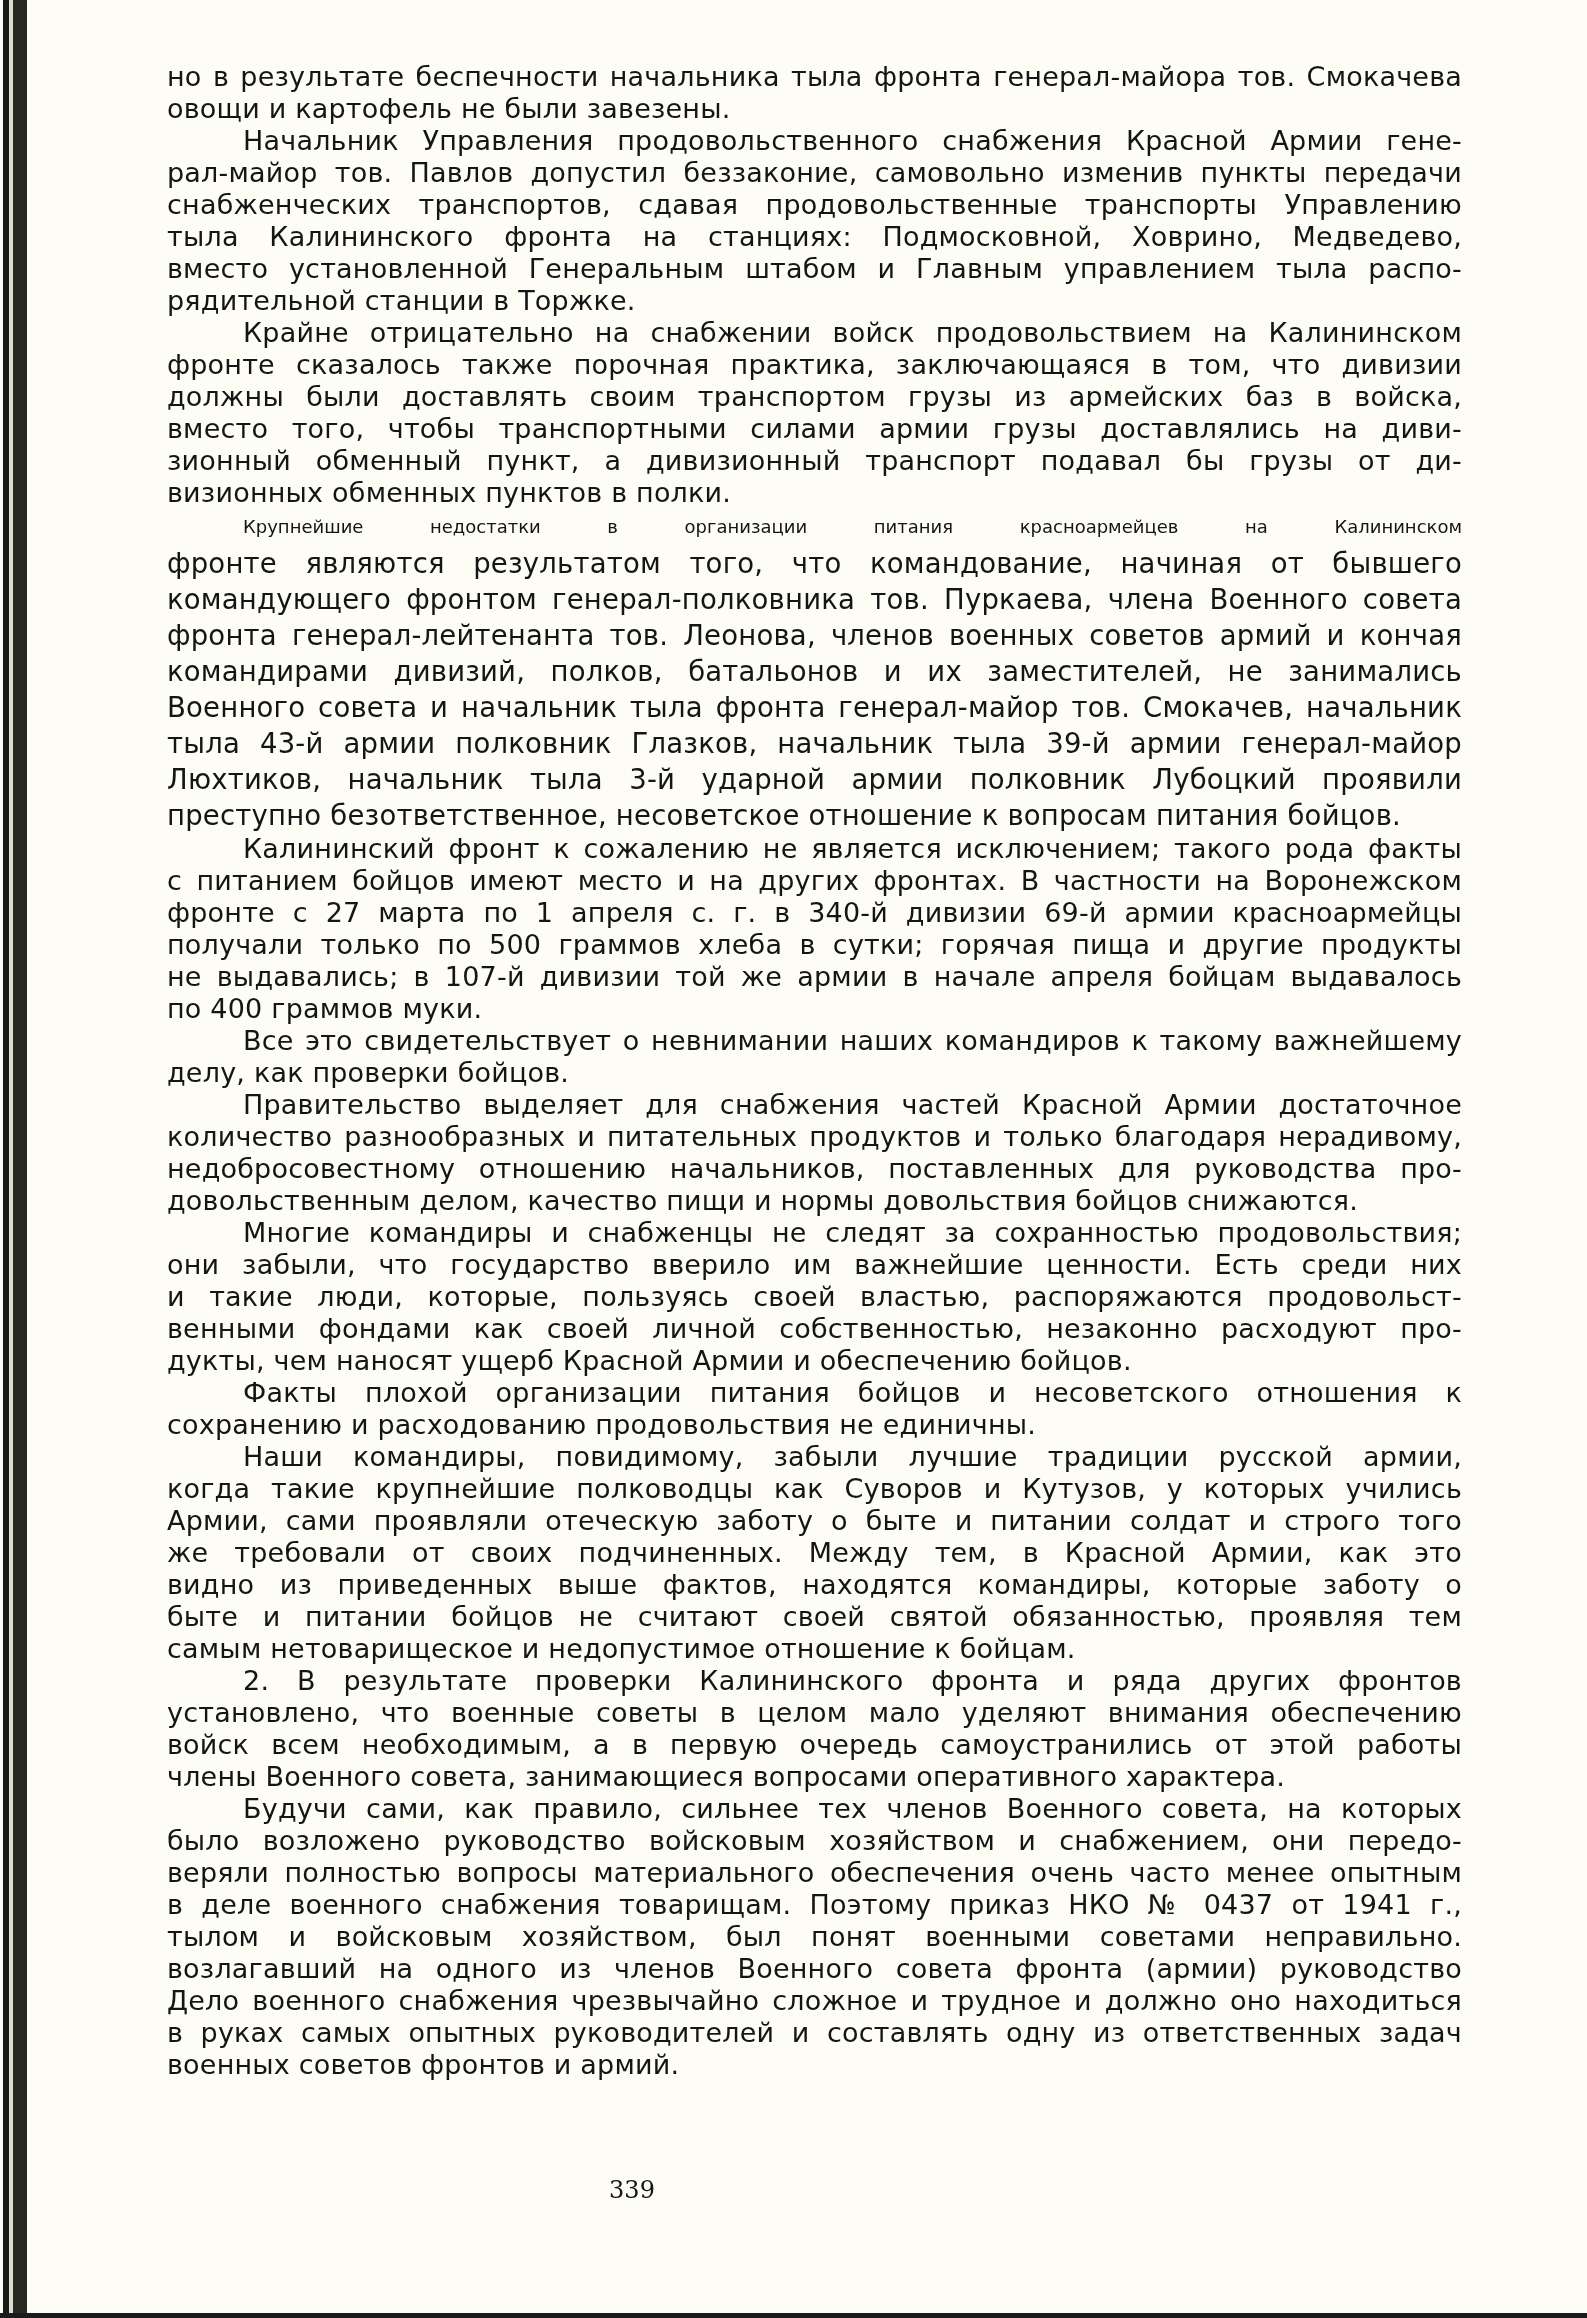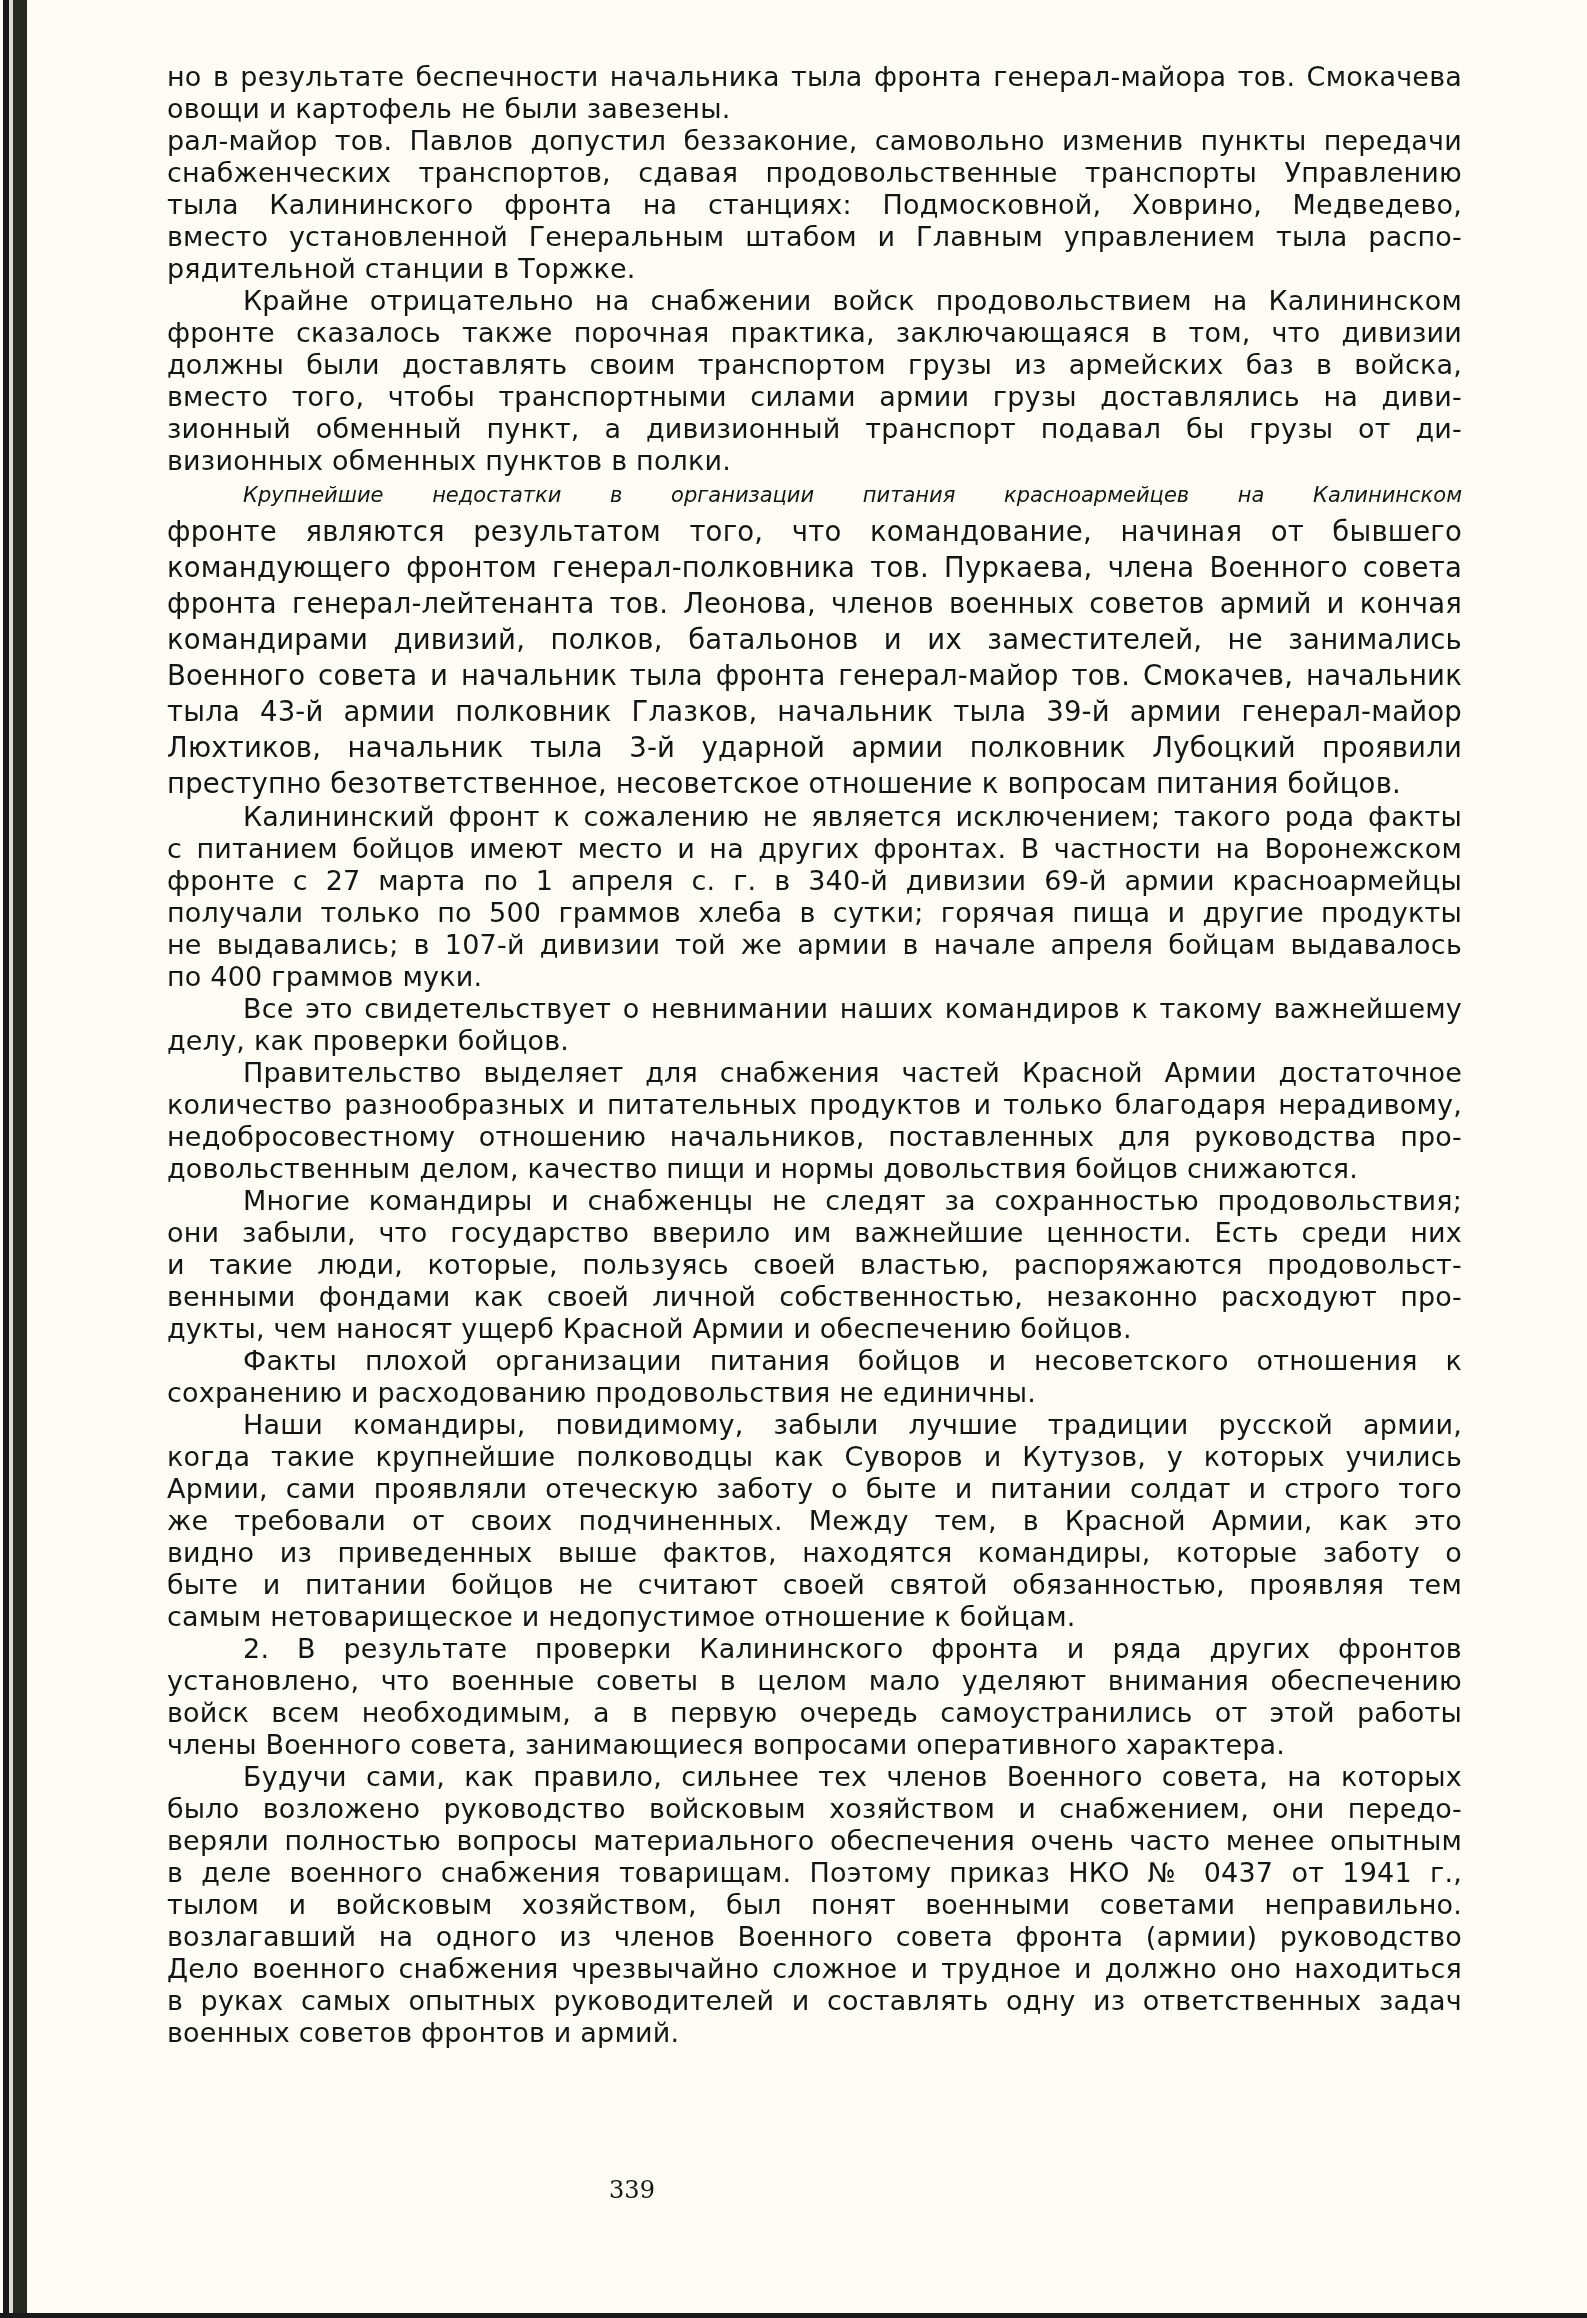--- a/index.html
+++ b/index.html
@@ -40,36 +40,37 @@
 
 <div class="binding"></div>
 <div class="bottom-edge"></div>
 
 <div class="column" id="column">
     <div class="para">
       <span class="line">но в результате беспечности начальника тыла фронта генерал-майора тов. Смокачева</span>
       <span class="line last">овощи и картофель не были завезены.</span>
     </div>
     <div class="para">
+      <span class="line indent">Начальник Управления продовольственного снабжения Красной Армии гене-</span>
       <span class="line">рал-майор тов. Павлов допустил беззаконие, самовольно изменив пункты передачи</span>
       <span class="line">снабженческих транспортов, сдавая продовольственные транспорты Управлению</span>
       <span class="line">тыла Калининского фронта на станциях: Подмосковной, Ховрино, Медведево,</span>
       <span class="line">вместо установленной Генеральным штабом и Главным управлением тыла распо-</span>
       <span class="line last">рядительной станции в Торжке.</span>
     </div>
     <div class="para">
       <span class="line indent">Крайне отрицательно на снабжении войск продовольствием на Калининском</span>
       <span class="line">фронте сказалось также порочная практика, заключающаяся в том, что дивизии</span>
       <span class="line">должны были доставлять своим транспортом грузы из армейских баз в войска,</span>
       <span class="line">вместо того, чтобы транспортными силами армии грузы доставлялись на диви-</span>
       <span class="line">зионный обменный пункт, а дивизионный транспорт подавал бы грузы от ди-</span>
       <span class="line last">визионных обменных пунктов в полки.</span>
     </div>
     <div class="para wide">
-      <span class="line indent" style="font-size: 21px; letter-spacing: 0px; font-style: italic;">Крупнейшие недостатки в организации питания красноармейцев на Калининском</span>
+      <span class="line indent" style="font-size: 18px; letter-spacing: 0px;">Крупнейшие недостатки в организации питания красноармейцев на Калининском</span>
       <span class="line">фронте являются результатом того, что командование, начиная от бывшего</span>
       <span class="line">командующего фронтом генерал-полковника тов. Пуркаева, члена Военного совета</span>
       <span class="line">фронта генерал-лейтенанта тов. Леонова, членов военных советов армий и кончая</span>
       <span class="line">командирами дивизий, полков, батальонов и их заместителей, не занимались</span>
       <span class="line">Военного совета и начальник тыла фронта генерал-майор тов. Смокачев, начальник</span>
       <span class="line">тыла 43-й армии полковник Глазков, начальник тыла 39-й армии генерал-майор</span>
       <span class="line">Люхтиков, начальник тыла 3-й ударной армии полковник Лубоцкий проявили</span>
       <span class="line last">преступно безответственное, несоветское отношение к вопросам питания бойцов.</span>
     </div>
     <div class="para">

